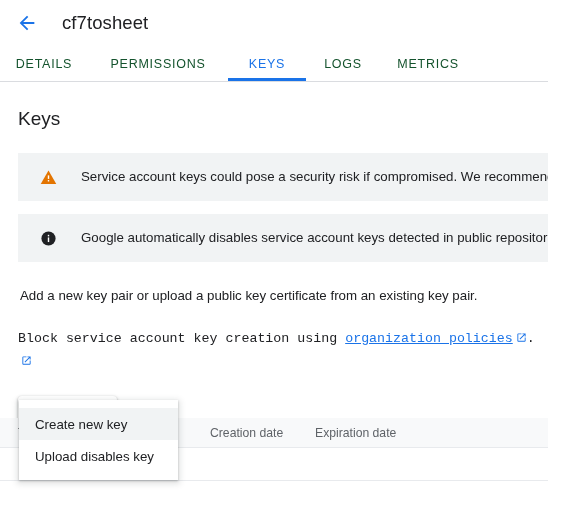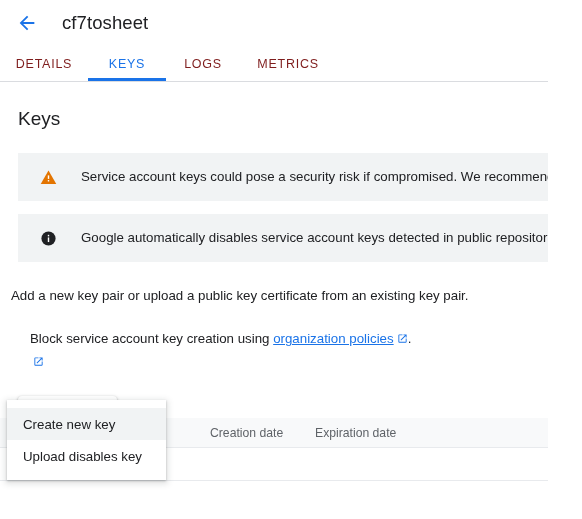--- a/index.html
+++ b/index.html
@@ -61,21 +61,21 @@
     box-sizing: border-box;
   }
   .tab {
     position: relative;
     height: 35px;
     display: flex;
     align-items: center;
     justify-content: center;
     font-size: 12.5px;
     letter-spacing: 0.75px;
-    color: #7f1d1d;
+    color: #14532d;
     cursor: pointer;
     box-sizing: border-box;
     white-space: nowrap;
   }
   .tab.active { color: #1a73e8; font-weight: 500; }
   .tab.active::after {
     content: "";
     position: absolute;
     left: 0; right: 0; bottom: 0;
     height: 3px;
@@ -125,31 +125,32 @@
   .banner-text {
     margin-left: 21px;
     font-size: 13.3px;
     color: #202124;
     line-height: 20px;
     white-space: nowrap;
     overflow: hidden;
   }
 
   .para {
-    margin: 24px 0 0 11px;
+    margin: 24px 0 0 20px;
     font-size: 13.3px;
     color: #202124;
     line-height: 20px;
   }
   .para-block { margin-top: 22px; }
   .para-line {
     font-size: 13.3px;
     color: #202124;
     line-height: 22px;
-    margin-left: 30px;
+    margin-left: 18px;
+    font-family: Liberation Mono, monospace;
   }
   .link {
     color: #1a73e8;
     text-decoration: underline;
     cursor: pointer;
   }
   .ext-icon {
     display: inline-block;
     vertical-align: -1px;
     margin-left: 3px;
@@ -183,21 +184,21 @@
     width: 0; height: 0;
     border-left: 4.5px solid transparent;
     border-right: 4.5px solid transparent;
     border-top: 5px solid #1a73e8;
     display: inline-block;
   }
 
   
   .menu {
     position: absolute;
-    left: 7px;
+    left: 19px;
     top: 400px;
     width: 159px;
     background: #ffffff;
     box-shadow: 0 2px 6px 2px rgba(60,64,67,.15), 0 1px 2px 0 rgba(60,64,67,.30);
     padding: 8px 0;
     z-index: 30;
     box-sizing: border-box;
   }
   .menu-item {
     height: 32px;
@@ -252,20 +253,21 @@
     <div class="back-arrow">
       <svg width="22" height="22" viewBox="0 0 24 24" aria-hidden="true">
         <path d="M20 11H7.83l5.59-5.59L12 4l-8 8 8 8 1.41-1.41L7.83 13H20v-2z" fill="#1a73e8"></path>
       </svg>
     </div>
     <div class="page-title">cf7tosheet</div>
   </div>
 
   <div class="tabs">
     <div class="tab tab-0">DETAILS</div>
+    <div class="tab tab-1">PERMISSIONS</div>
     <div class="tab tab-2 active">KEYS</div>
     <div class="tab tab-4">LOGS</div>
     <div class="tab tab-3">METRICS</div>
   </div>
 
   <div class="content">
 
     <div class="section-title">Keys</div>
 
     

